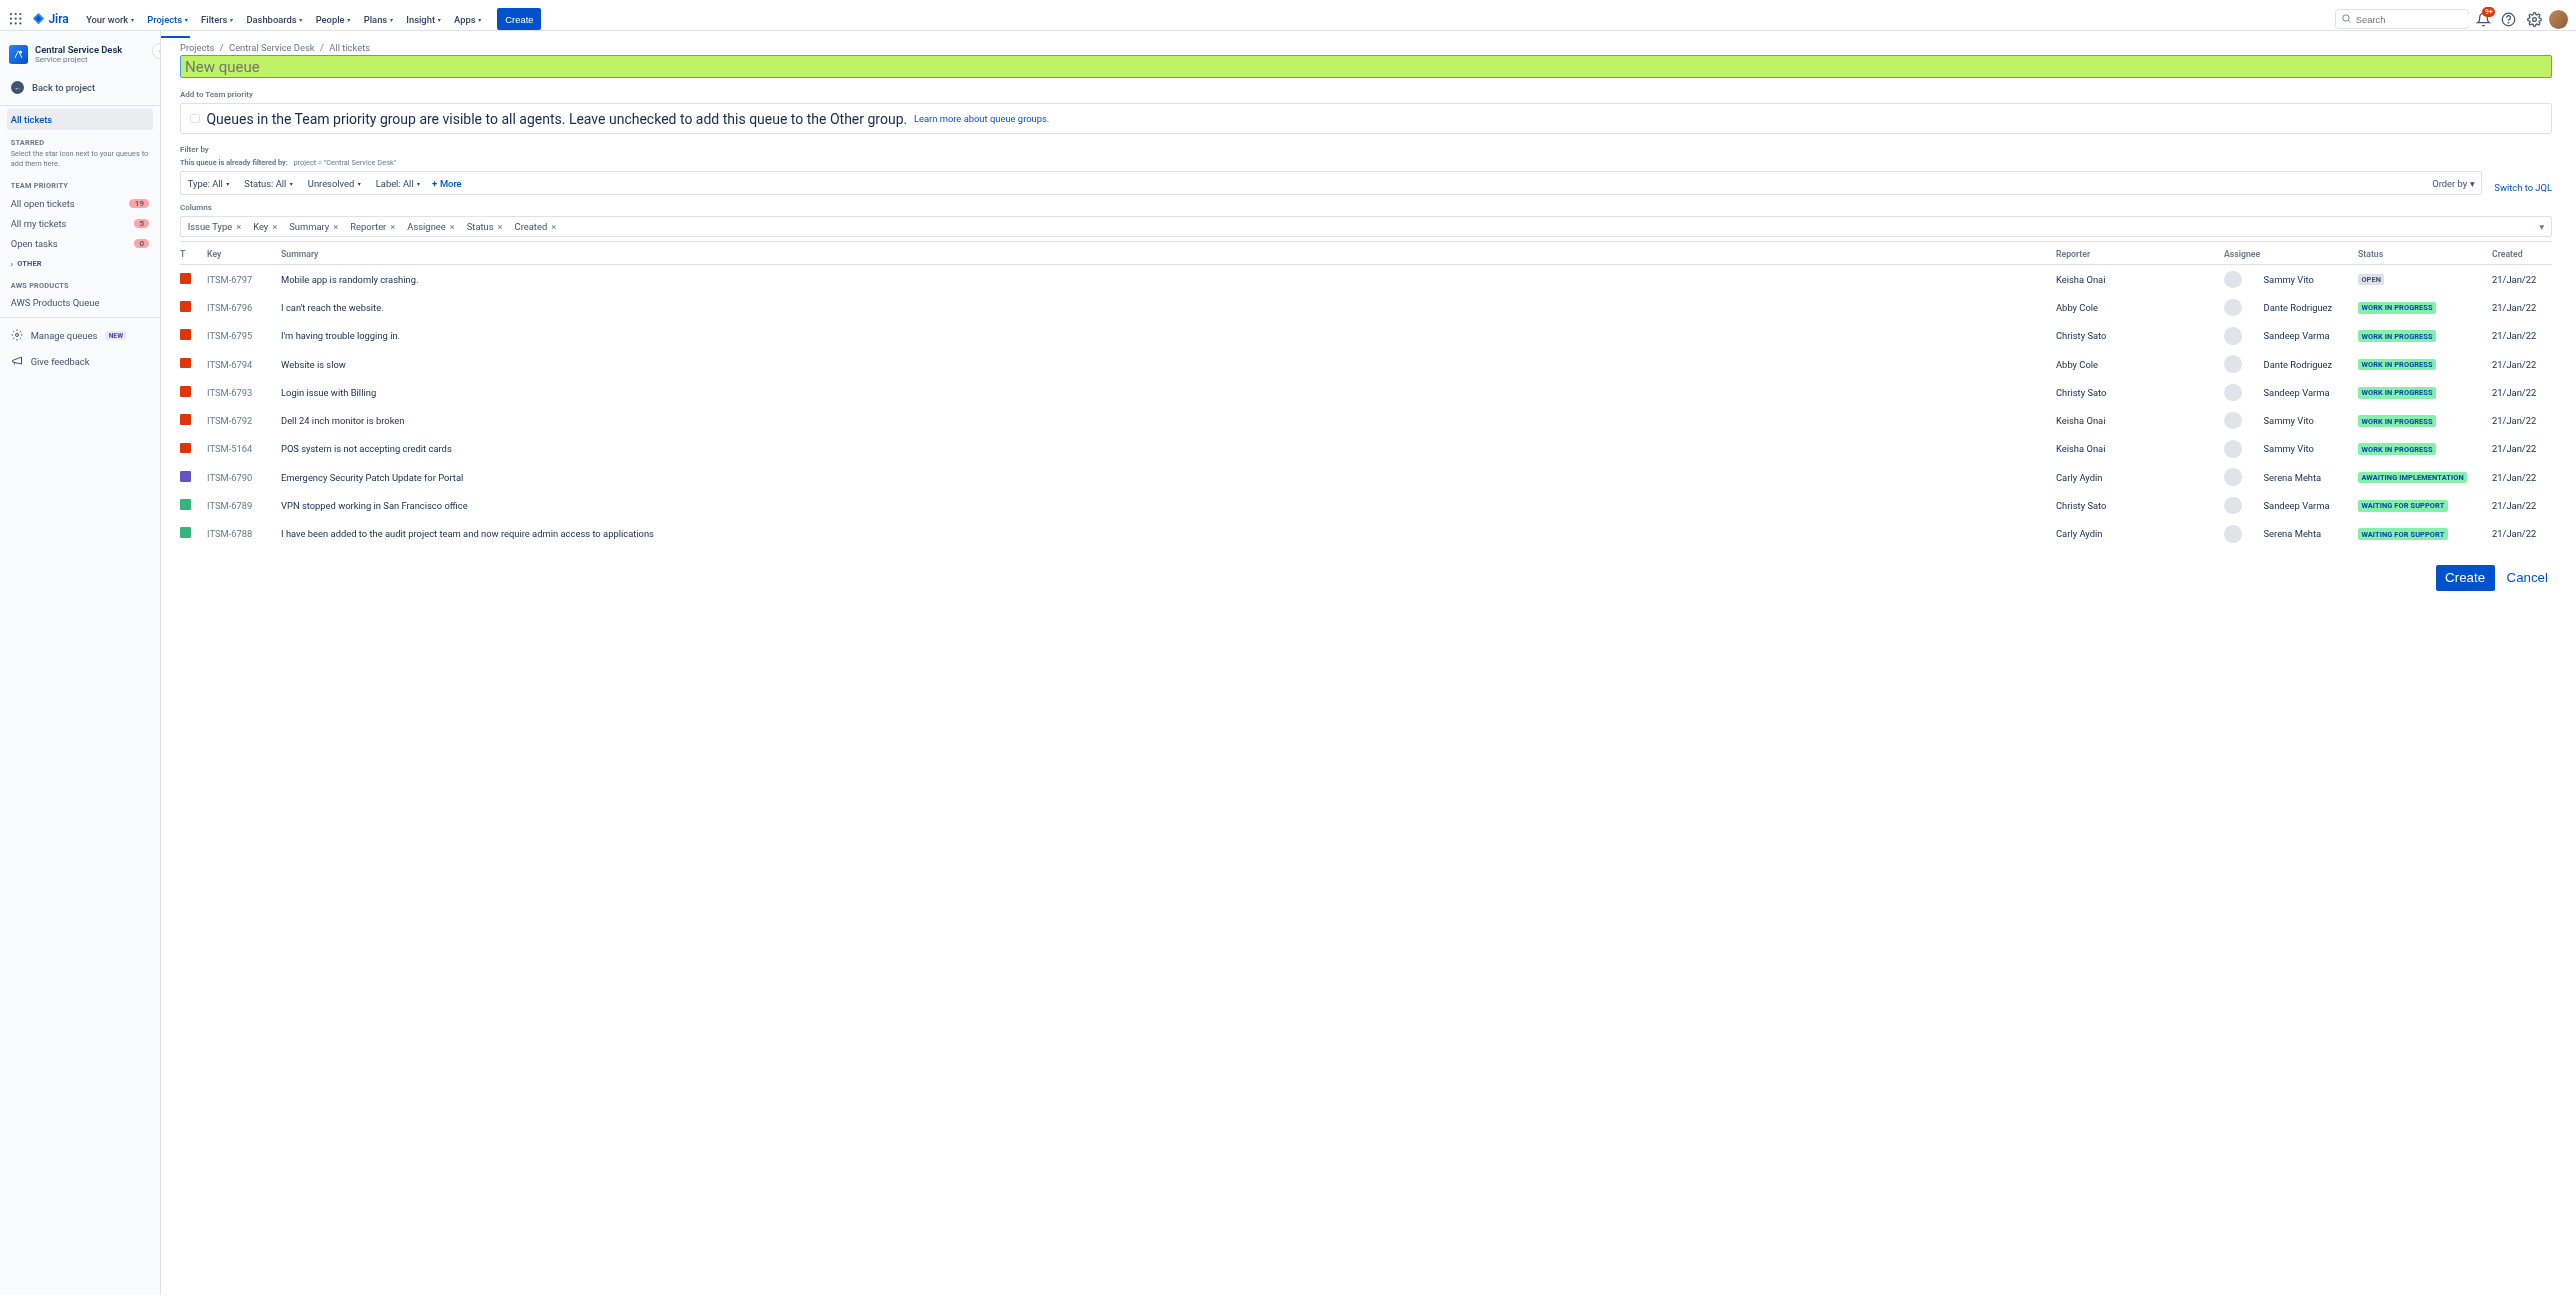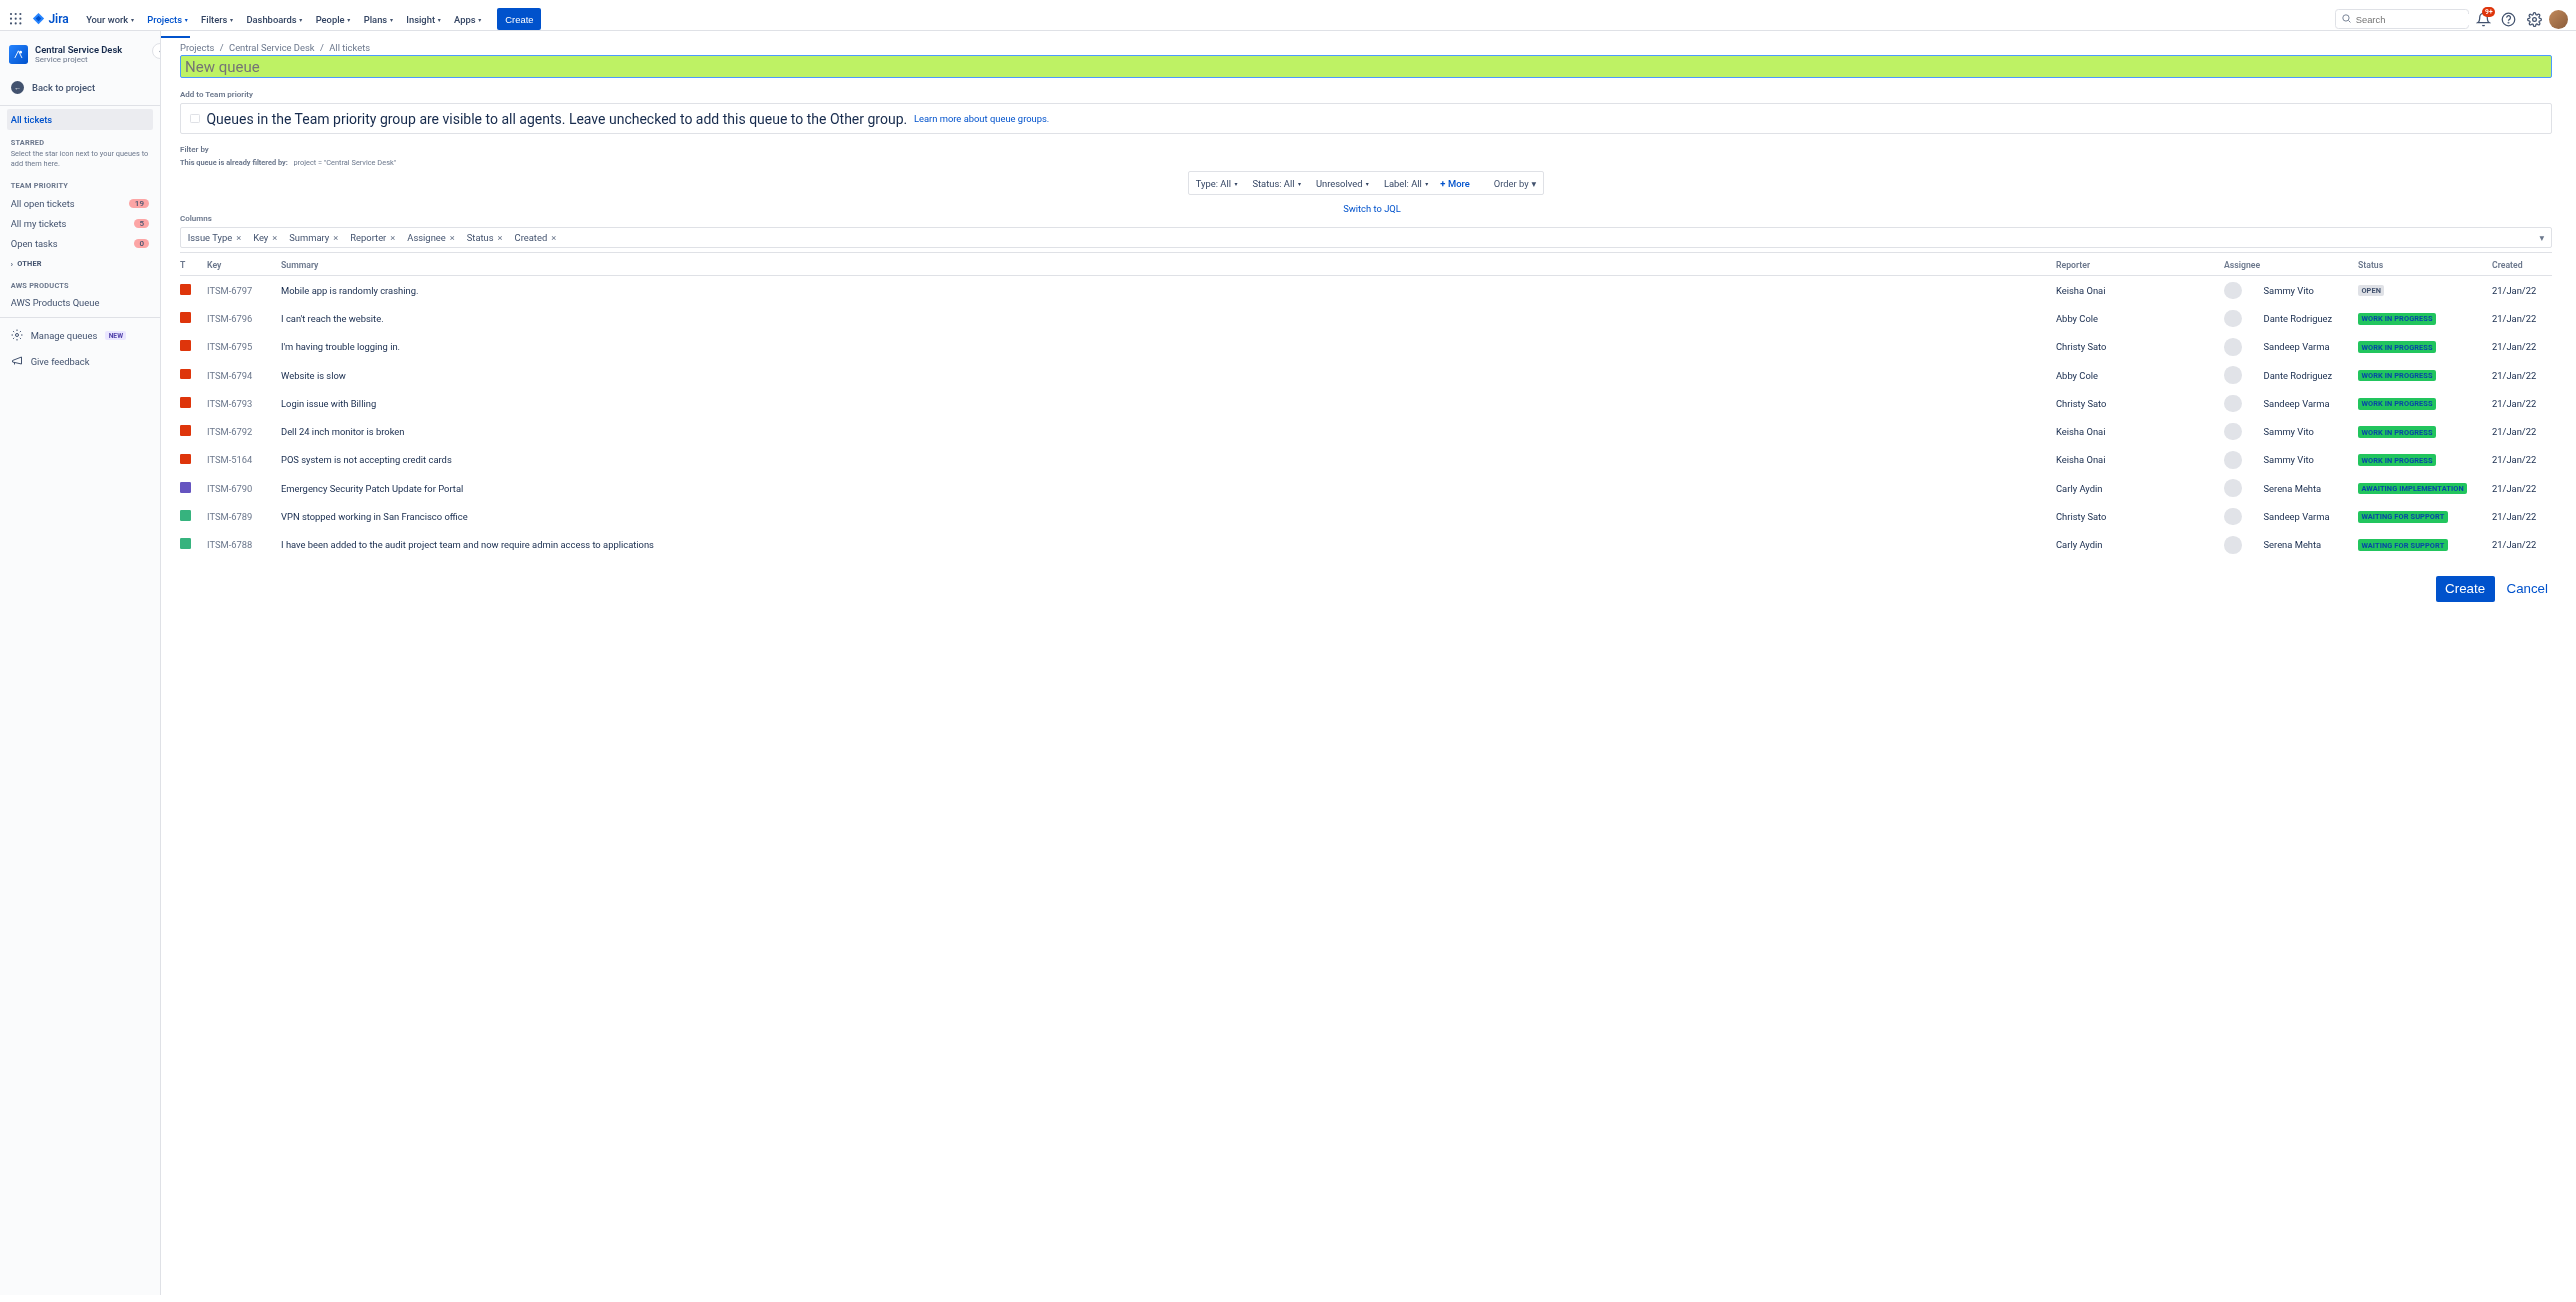--- a/index.html
+++ b/index.html
@@ -61,41 +61,41 @@
 .panel-link { color: #0052CC; cursor: pointer; }
 .filter-hint { font-size: 7.4px; color: #6B778C; margin-bottom: 4px;}
 .filter-hint .pre { color: #6B778C;}
 .filter-bar { border:0.7px solid #DFE1E6; border-radius:2px; padding: 5.4px 6.7px; display:flex; align-items:center; gap:12px; margin-bottom:8px;}
 .filter-chip { display:flex; align-items:center; gap:3.4px; color:#344563; cursor:pointer; font-size:9.4px;}
 .filter-chip .chev { font-size:6px;}
 .more-link { color:#0052CC; font-weight:500; cursor:pointer; display:flex; align-items:center; gap:2.7px;}
 .filter-spacer { flex:1;}
 .order-by { color:#42526E; cursor:pointer; display:flex; align-items:center; gap:2.7px;}
 .jql-link { color:#0052CC; cursor:pointer; margin-left:12px; font-size:9.4px;}
-.filter-row-wrap { display:flex; align-items:center;flex-direction:column;}
+.filter-row-wrap { display:flex; align-items:center;}
 .columns-row { border:0.7px solid #DFE1E6; border-radius:2px; padding: 4px 6.7px; display:flex; align-items:center; gap:6.7px; margin-bottom:4px;}
 .col-chip { background:#fff; color:#42526E; display:flex; gap:4px; align-items:center; font-size:9.4px;}
 .col-chip .x { cursor:pointer; color:#6B778C; }
 .columns-row .expand { margin-left:auto; cursor:pointer; color:#6B778C;}
 
 
 .table { width:100%; border-top: 1.3px solid #DFE1E6;}
 .thead, .trow { display:grid; grid-template-columns: 27px 74px 1fr 168px 134px 134px 60px; align-items:center; gap:0; }
 .thead { border-bottom: 0.7px solid #DFE1E6; padding: 6.7px 0 5.4px; color:#6B778C; font-size:8.7px; font-weight:600;}
 .trow { padding: 5.4px 0; font-size: 9.4px; color:#172B4D;}
 .type-icon { width:10.8px; height:10.8px; border-radius:1.3px; display:inline-block;}
 .t-red { background:#DE350B;}
 .t-purple { background:#6554C0;}
 .t-green { background:#36B37E;}
 .key { color:#6B778C;}
 .assignee-cell { display:flex; align-items:center; gap:22px;}
 .a-avatar { width:17.5px; height:17.5px; border-radius:50%; background:#E1E3E8;}
 .status-loz { display:inline-block; font-size:7.4px; font-weight:700; padding: 1.3px 3.4px; border-radius:2px; letter-spacing:0.1px;}
 .st-open { background:#DFE1E6; color:#42526E;}
-.st-wip, .st-ai, .st-wfs { background:#22c55e; color:#0747A6;}
+.st-wip, .st-ai, .st-wfs { background:#86efac; color:#0747A6;}
 .summary-link, .key-link { cursor:pointer; }
 
 
 .page-footer { position: sticky; bottom:0; display:flex; justify-content:flex-end; gap:8px; padding:9.4px 0; background:#fff; border-top:0.7px solid #fff; margin-top:6.7px;}
 .btn-primary { background:#0052CC; color:#fff; border:none; border-radius:2px; padding:5.4px 9.4px; font-weight:500; cursor:pointer;}
 .btn-link { background:none; border:none; color:#0052CC; cursor:pointer; padding:5.4px 4px; font-weight:500;}
 </style>
 </head>
 <body>
 

